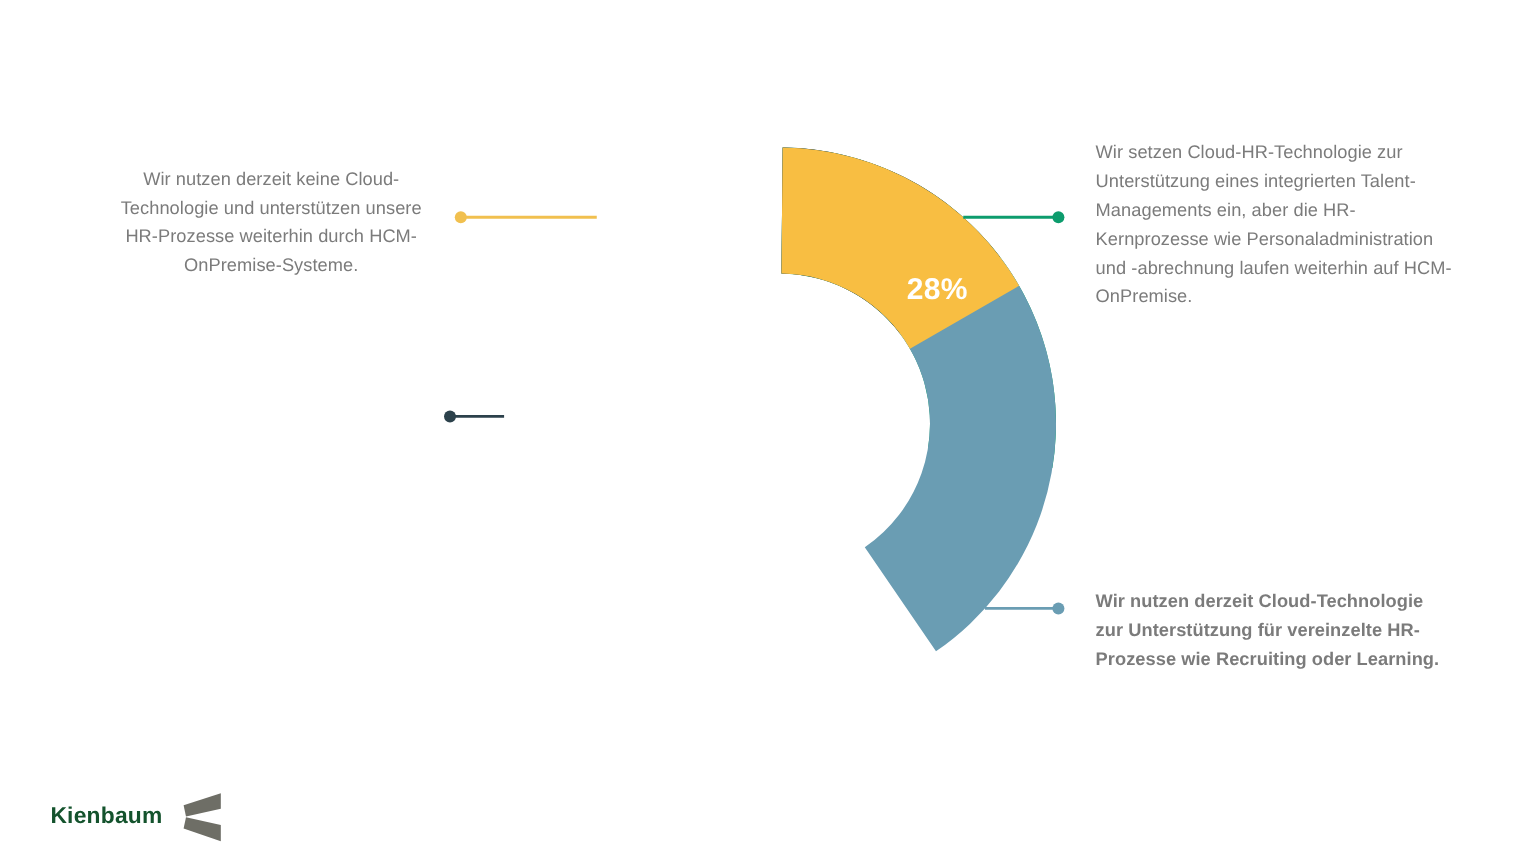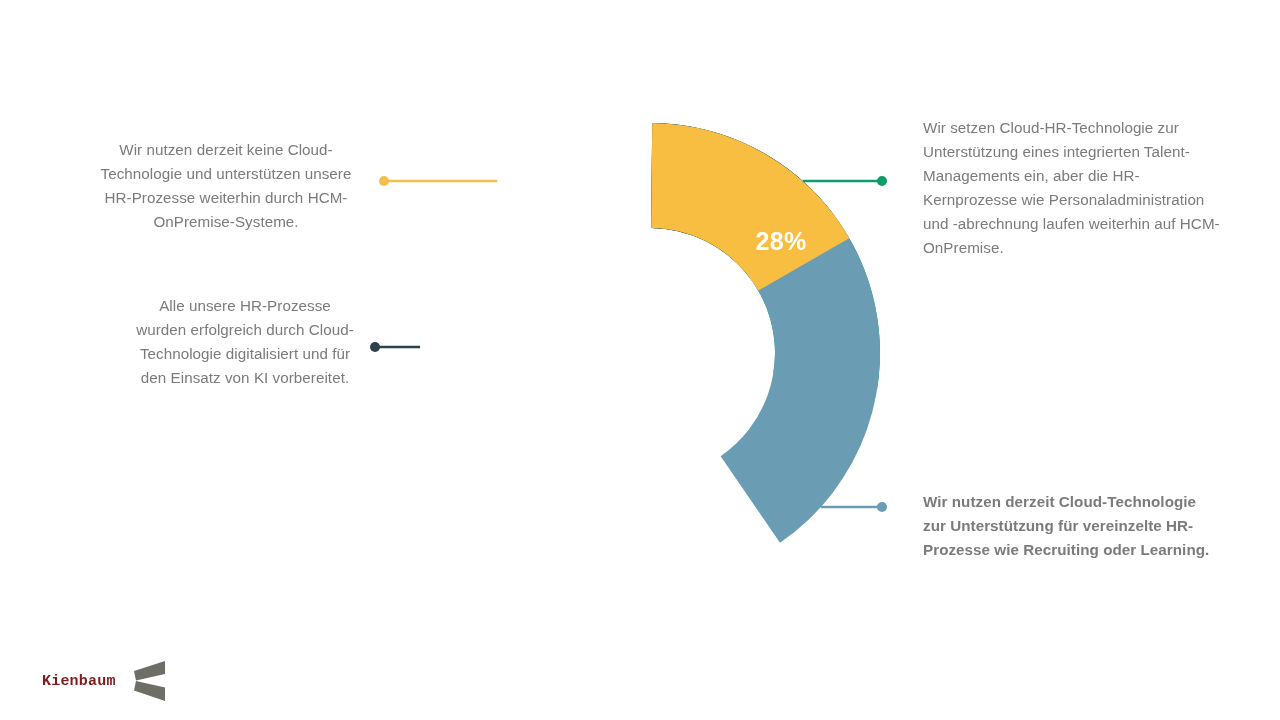--- a/index.html
+++ b/index.html
@@ -39,21 +39,20 @@
   .callout {
     position: absolute;
     font-family: "Liberation Sans", sans-serif;
     font-size: 15.2px;
     line-height: 24px;
     color: #7b7b7b;
     letter-spacing: 0.05px;
   }
   .callout-right {
     text-align: left;
-    margin-left: 10px;
   }
   .callout-left {
     text-align: center;
   }
   #callout-green {
     left: 913px;
     top: 116px;
     width: 305px;
   }
   #callout-blue {
@@ -74,24 +73,24 @@
   }
   .logo {
     position: absolute;
     left: 42px;
     top: 659px;
     display: flex;
     align-items: center;
     gap: 16px;
   }
   .logo-word {
-    font-family: Liberation Mono, monospace;
-    font-size: 15px;
+    font-family: Liberation Sans, sans-serif;
+    font-size: 19px;
     font-weight: bold;
-    color: #7f1d1d;
+    color: #14532d;
     letter-spacing: 0.2px;
   }
   .logo-mark {
     display: block;
   }
 </style>
 </head>
 <body>
 
 <div id="stage">
@@ -120,21 +119,20 @@
         <text class="slice-value" x="546" y="201">17%</text>
       </g>
   </svg>
 
   <div class="callout callout-right" id="callout-green">Wir setzen Cloud-HR-Technologie zur Unterstützung eines integrierten Talent-Managements ein, aber die HR-Kernprozesse wie Personaladministration und -abrechnung laufen weiterhin auf HCM-OnPremise.</div>
 
   <div class="callout callout-right" id="callout-blue">Wir nutzen derzeit Cloud-Technologie zur Unterstützung für vereinzelte HR-Prozesse wie Recruiting oder Learning.</div>
 
   <div class="callout callout-left" id="callout-yellow">Wir nutzen derzeit keine Cloud-Technologie und unterstützen unsere HR-Prozesse weiterhin durch HCM-OnPremise-Systeme.</div>
 
-  <div class="callout callout-left" id="callout-dark">Alle unsere HR-Prozesse wurden erfolgreich durch Cloud-Technologie digitalisiert und für den Einsatz von KI vorbereitet.</div>
 
   <div class="logo">
     <span class="logo-word">Kienbaum</span>
     <svg class="logo-mark" width="34" height="44" viewBox="0 0 34 44">
       <polygon points="33,2 33,15 4,21.5 2,12" fill="#6e6e66"></polygon>
       <polygon points="2,31.5 4,22 33,28.5 33,42" fill="#6e6e66"></polygon>
     </svg>
   </div>
 
 </div>

